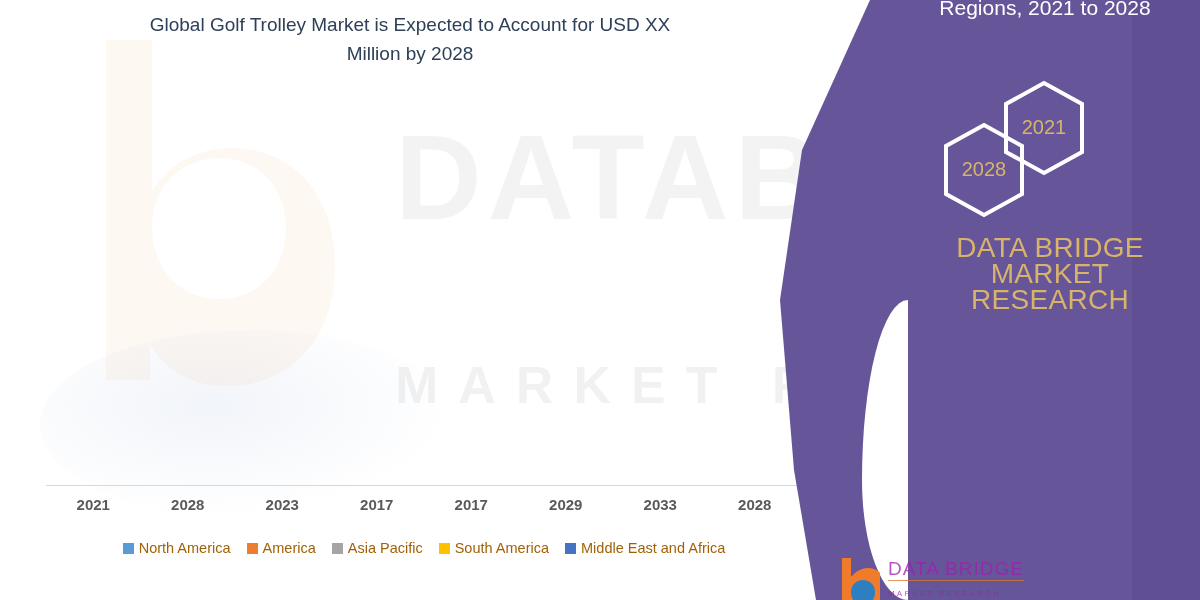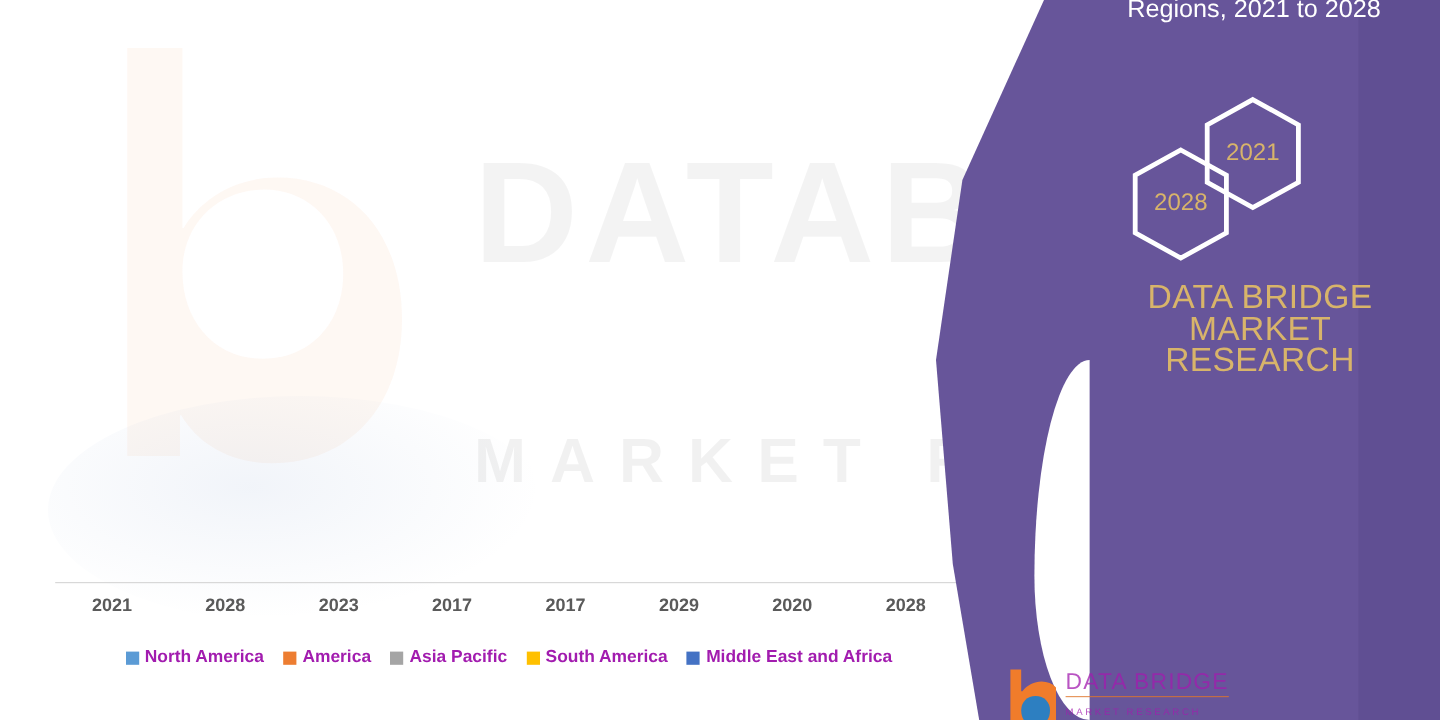--- a/index.html
+++ b/index.html
@@ -236,40 +236,42 @@
     flex-wrap: nowrap;
   }
   .legend-item {
     display: flex;
     align-items: center;
     gap: 5px;
     white-space: nowrap;
   }
   .legend-swatch { width: 11px; height: 11px; flex: 0 0 11px; }
   .legend-label {
-    color: #a21caf;
+    color: #a16207;
     font-size: 14.5px;
-    font-weight: 700;
+    font-weight: 400;
   }
 </style>
 </head>
 <body>
 
 <div id="root">
 
   <div class="chart-area">
 
     <svg class="wm-b" viewBox="0 0 260 420" aria-hidden="true">
       <path d="M20 10 h46 v150 h1 c16,-26 45,-42 78,-42 c62,0 104,47 104,118 c0,72 -44,120 -108,120 c-34,0 -61,-15 -76,-40 h-1 v34 h-44 z" fill="#F07C2B" opacity="0.55"></path>
       <path d="M66 196 c0,-40 30,-68 68,-68 c38,0 66,29 66,70 c0,42 -28,71 -67,71 c-39,0 -67,-30 -67,-73 z" fill="#ffffff"></path>
     </svg>
     <div class="wm-swoosh"></div>
     <div class="wm-text">DATABRIDGE</div>
     <div class="wm-text2">MARKET RESEARCH</div>
 
+    <div class="chart-title">Global Golf Trolley Market is Expected to Account for USD XX
+Million by 2028</div>
 
     <div class="plot">
       <div class="bars">
           <div class="bar-col">
             <div class="bar-stack">
               <div class="seg" title="North America 2021" style="height: 3.63636%; background: rgb(91, 155, 213);"></div>
               <div class="seg" title="Europe 2021" style="height: 3.63636%; background: rgb(237, 125, 49);"></div>
               <div class="seg" title="Asia Pacific 2021" style="height: 3.63636%; background: rgb(165, 165, 165);"></div>
               <div class="seg" title="South America 2021" style="height: 3.63636%; background: rgb(255, 192, 0);"></div>
               <div class="seg" title="Middle East and Africa 2021" style="height: 3.63636%; background: rgb(68, 114, 196);"></div>
@@ -340,21 +342,21 @@
           </div>
         </div>
       <div class="axis-line"></div>
       <div class="xlabels">
           <div>2021</div>
           <div>2028</div>
           <div>2023</div>
           <div>2017</div>
           <div>2017</div>
           <div>2029</div>
-          <div>2020</div>
+          <div>2033</div>
           <div>2028</div>
         </div>
       <div class="legend">
           <div class="legend-item">
             <span class="legend-swatch" style="background: rgb(91, 155, 213);"></span>
             <span class="legend-label">North America</span>
           </div>
           <div class="legend-item">
             <span class="legend-swatch" style="background: rgb(237, 125, 49);"></span>
             <span class="legend-label">America</span>

